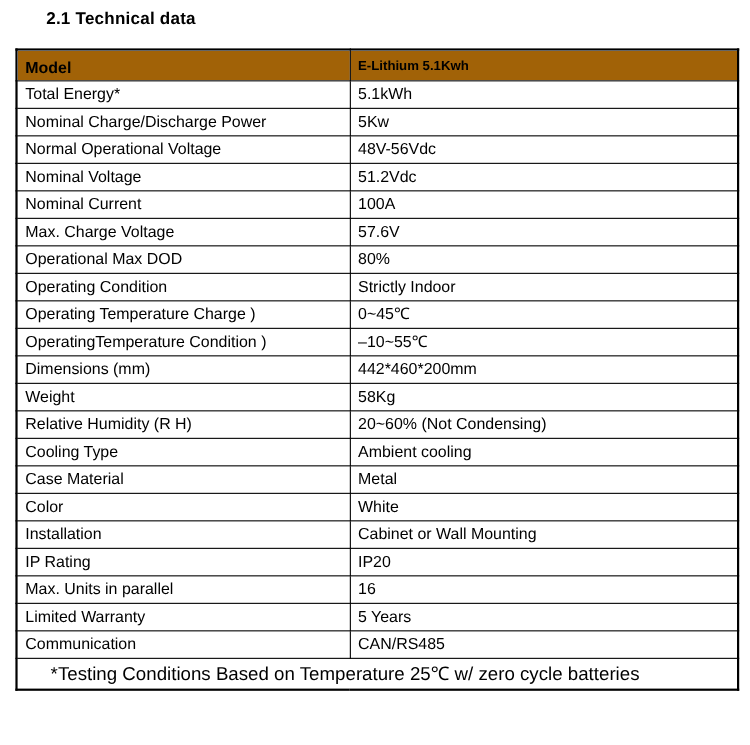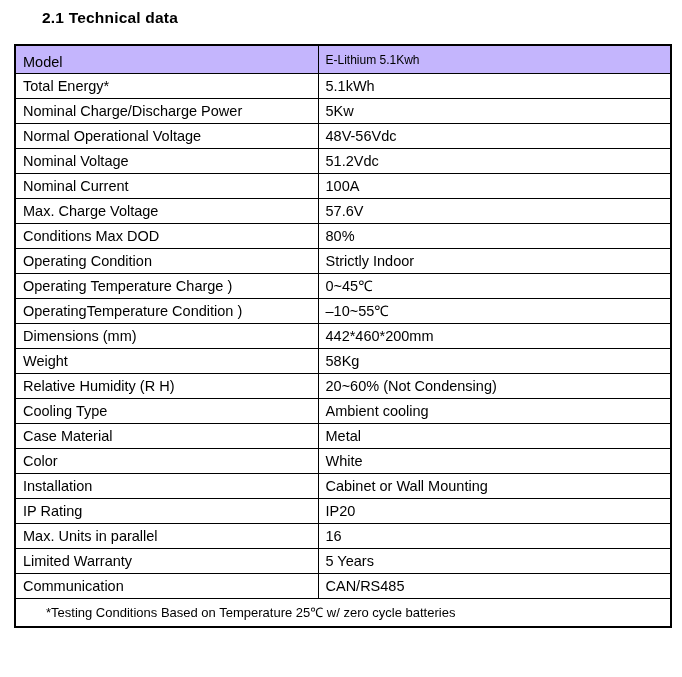--- a/index.html
+++ b/index.html
@@ -45,35 +45,35 @@
     border: 1px solid #000000;
     padding: 0 6px 0 7px;
     height: 24px;
     line-height: 16px;
     vertical-align: middle;
     text-align: left;
     overflow: hidden;
     white-space: nowrap;
   }
   .spec-table thead th {
-    background: #c4b5fd;
-    font-weight: normal;
+    background: #a16207;
+    font-weight: bold;
     height: 24px;
     vertical-align: bottom;
     padding-bottom: 3px;
   }
   .spec-table thead th.model-value-header-cell {
     vertical-align: middle;
     padding-bottom: 0;
     font-size: 12px;
   }
   .spec-table tfoot td.footnote-cell {
     height: 27px;
     padding-left: 30px;
-    font-size: 13px;
+    font-size: 17px;
     border-top: 1px solid #000000;
   }
 </style>
 </head>
 <body>
 
 <div class="page">
 
   <h2 class="section-title">2.1 Technical data</h2>
 
@@ -107,21 +107,21 @@
         </tr>
         <tr>
           <td>Nominal Current</td>
           <td>100A</td>
         </tr>
         <tr>
           <td>Max. Charge Voltage</td>
           <td>57.6V</td>
         </tr>
         <tr>
-          <td>Conditions Max DOD</td>
+          <td>Operational Max DOD</td>
           <td>80%</td>
         </tr>
         <tr>
           <td>Operating Condition</td>
           <td>Strictly Indoor</td>
         </tr>
         <tr>
           <td>Operating Temperature Charge )</td>
           <td>0~45℃</td>
         </tr>

